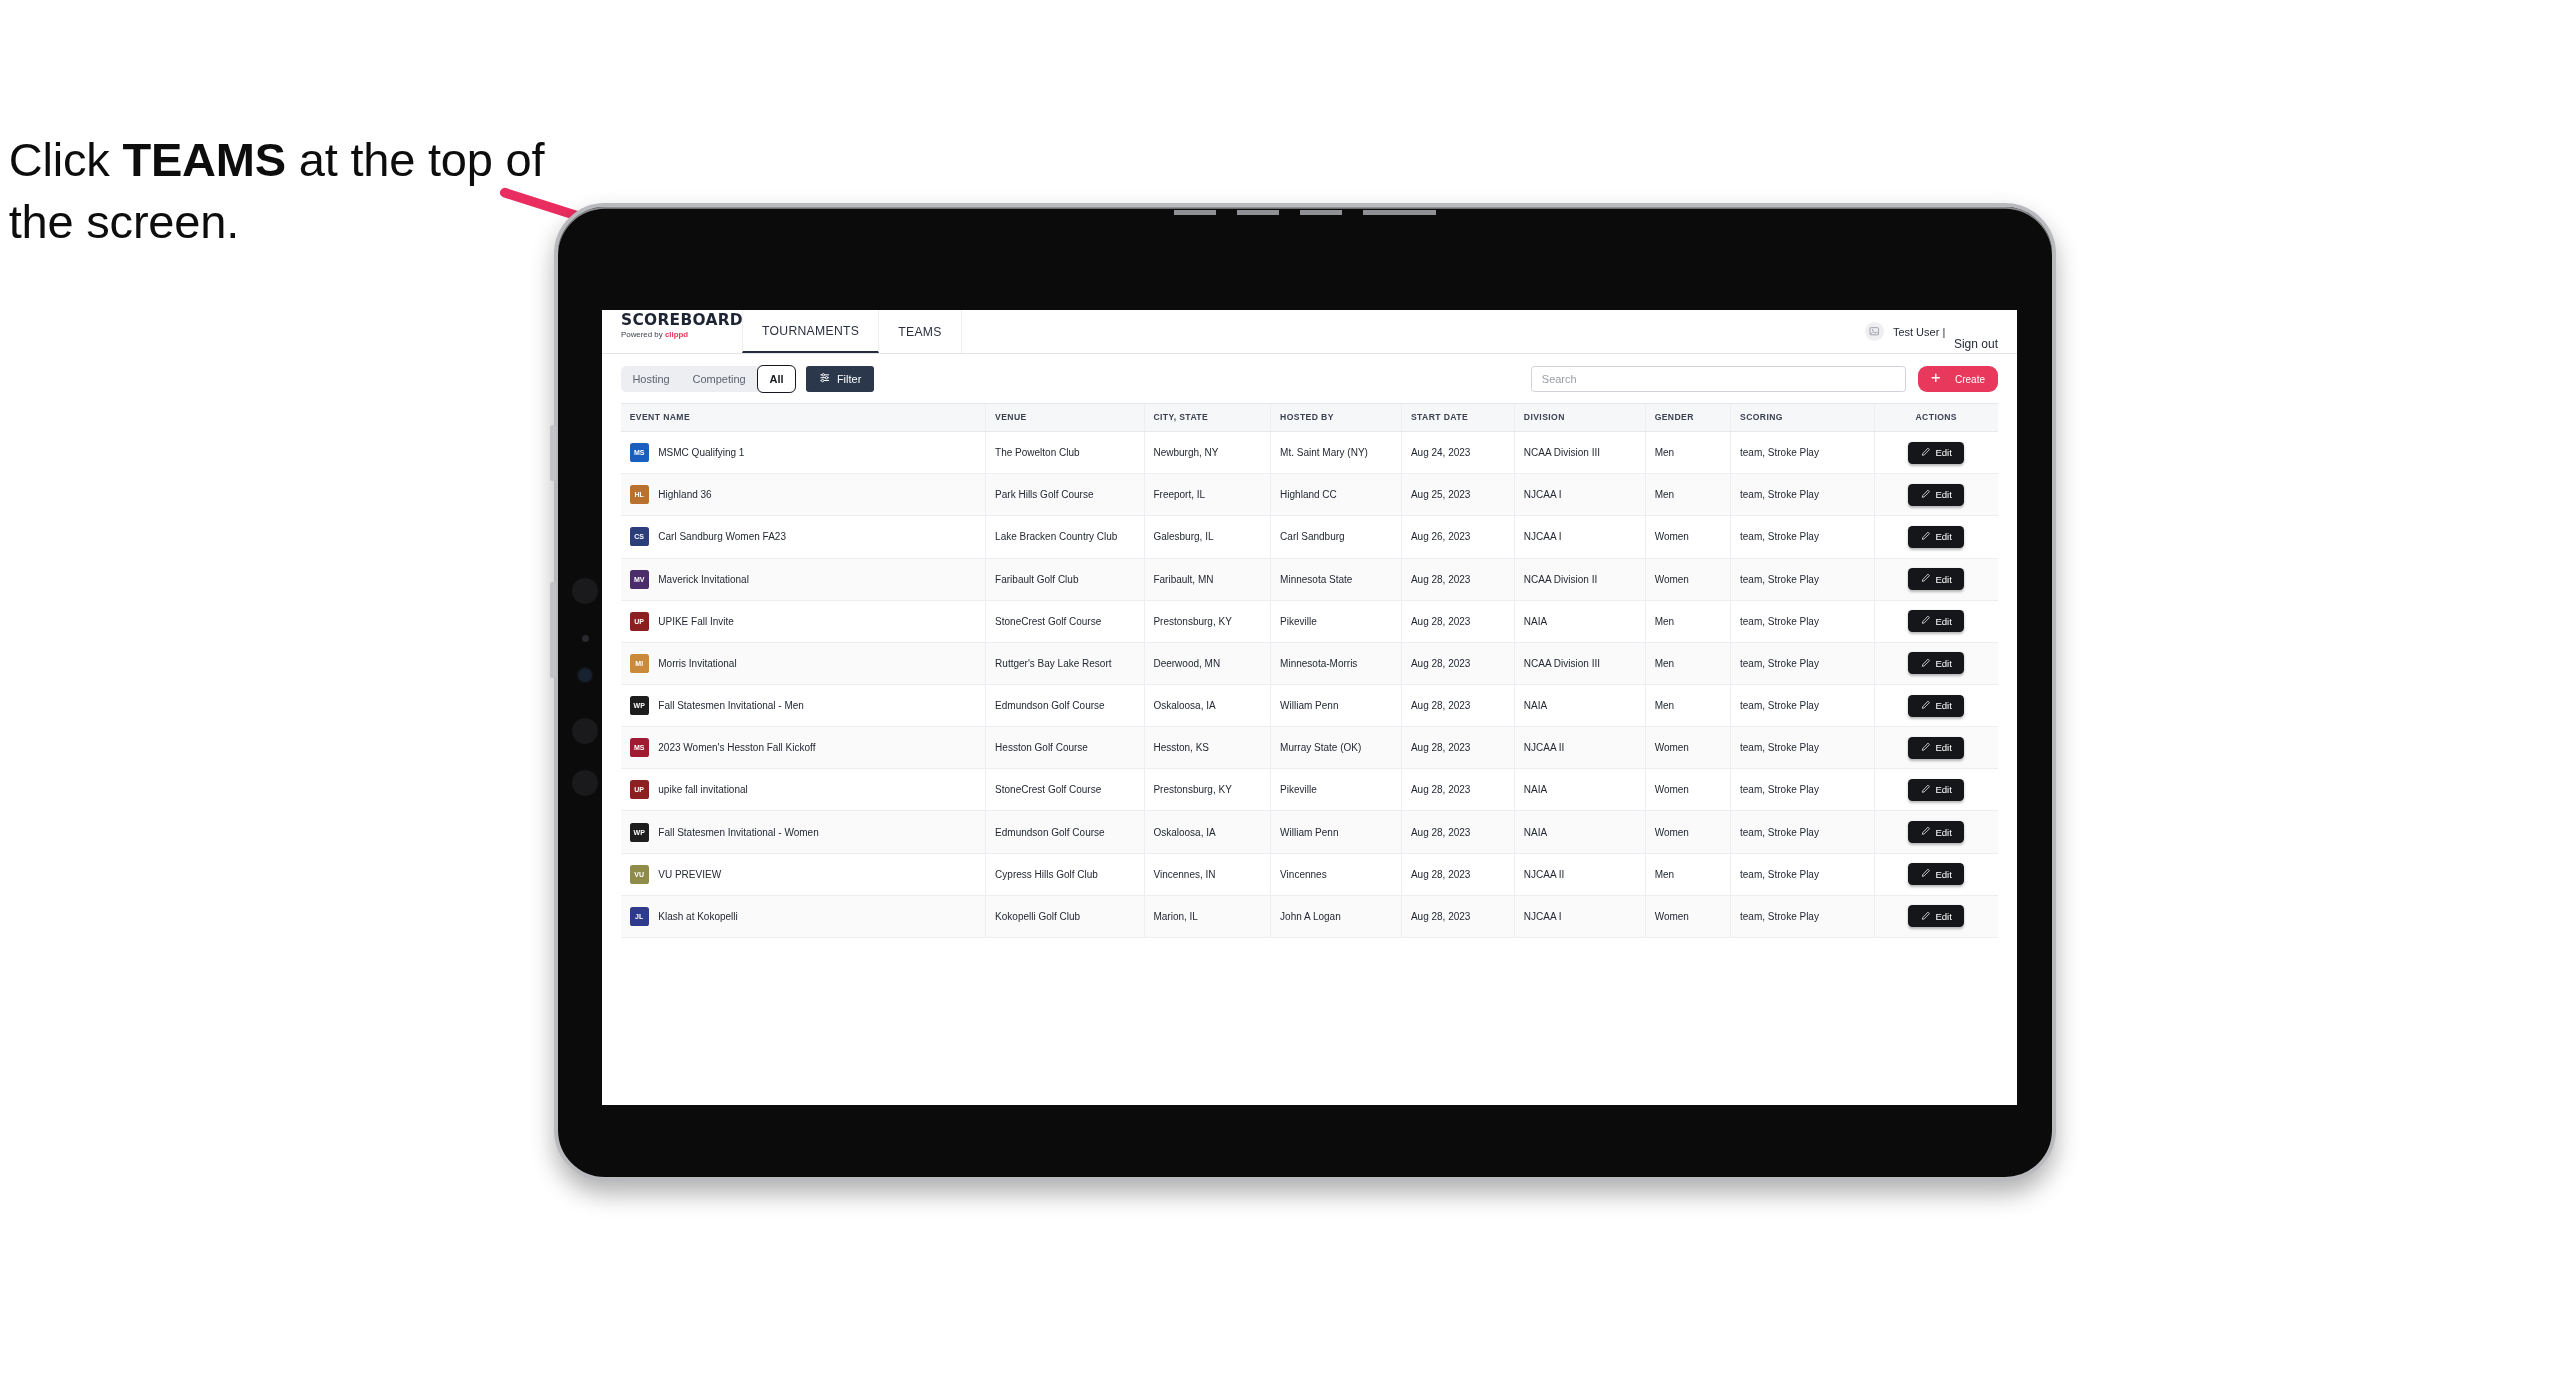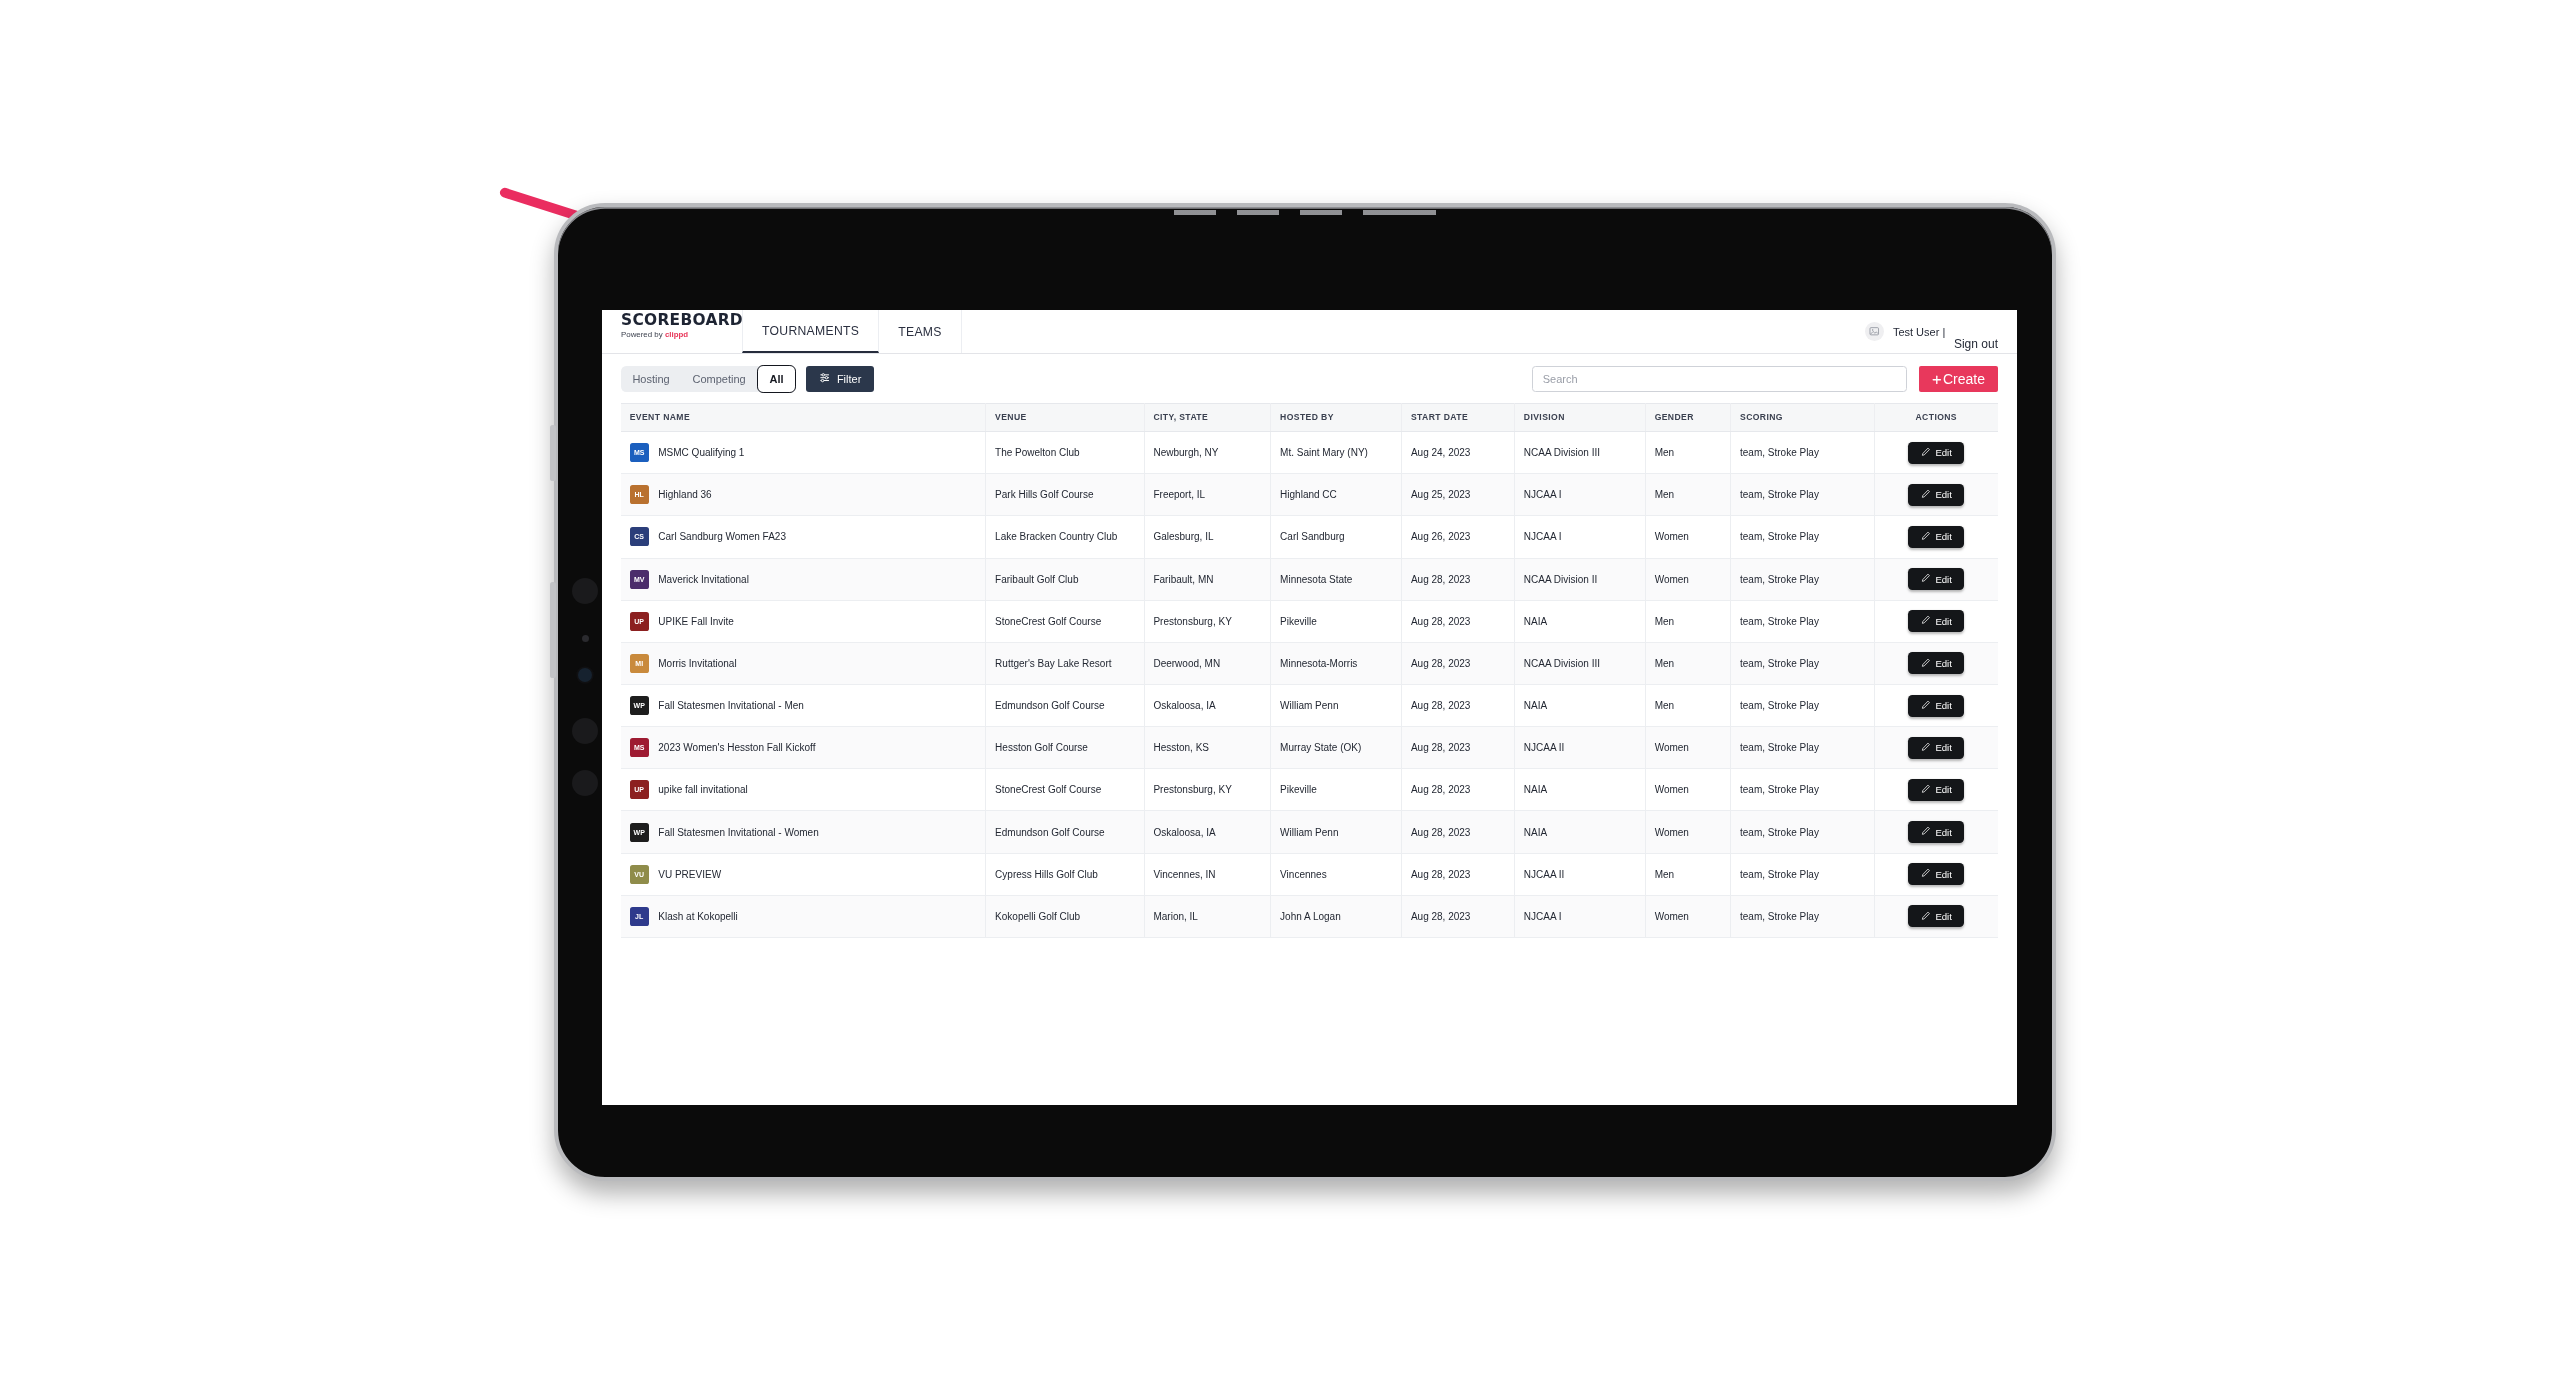--- a/index.html
+++ b/index.html
@@ -127,22 +127,22 @@
     border: 0.9px solid #cfd2d8; border-radius: 3.5px;
     background:#fff; display:flex; align-items:center; padding: 0 9.6px;
   }
   .search-box input {
     border:0; outline:0; width:100%; font-size: 11px; color:#2b3040;
     font-family: "Liberation Sans", sans-serif; background: transparent;
   }
   .search-box input::placeholder { color:#9a9ea8; }
   .create-btn {
     margin-left: 12.2px; height: 26px; background:#e8385c; color:#fff;
-    border-radius: 2px; display:flex; align-items:center; gap:1px;
-    padding: 0 13px; font-size: 14px; cursor:pointer; font-weight:500;
+    border-radius: 9px; display:flex; align-items:center; gap:14px;
+    padding: 0 13px; font-size: 10px; cursor:pointer; font-weight:500;
   }
 
   
   .tbl-wrap { padding: 0 19px; }
   table { width: 100%; border-collapse: collapse; table-layout: fixed; }
   thead th {
     background:#f6f7f8; text-align:left; font-size: 8.6px; letter-spacing:0.4px;
     color:#3b4150; font-weight:600; padding: 8.7px 8.7px; text-transform: uppercase;
     border-top: 0.9px solid #e6e8ec; border-bottom: 0.9px solid #e6e8ec;
     border-right: 0.9px solid #edeef1; white-space: nowrap;
@@ -177,20 +177,23 @@
   .col-div    { width: 9.5%; }
   .col-gender { width: 6.2%; }
   .col-score  { width: 10.4%; }
   .col-act    { width: 9.0%; }
 </style>
 </head>
 <body>
 
 <div id="stage">
 
+  <div class="callout">
+    <span>Click </span><b>TEAMS</b><span> at the top of the screen.</span>
+  </div>
 
   <svg class="arrow-svg" viewBox="0 0 520 200">
     <line x1="18" y1="20" x2="432" y2="152" stroke="#ea2d60" stroke-width="11" stroke-linecap="round"></line>
     <polygon points="400,103 465,152 392,165" fill="#ea2d60"></polygon>
   </svg>
 
   <div class="tablet">
     <div class="tablet-top-speaker"></div>
     <div class="side-btn sb1"></div>
     <div class="side-btn sb2"></div>

